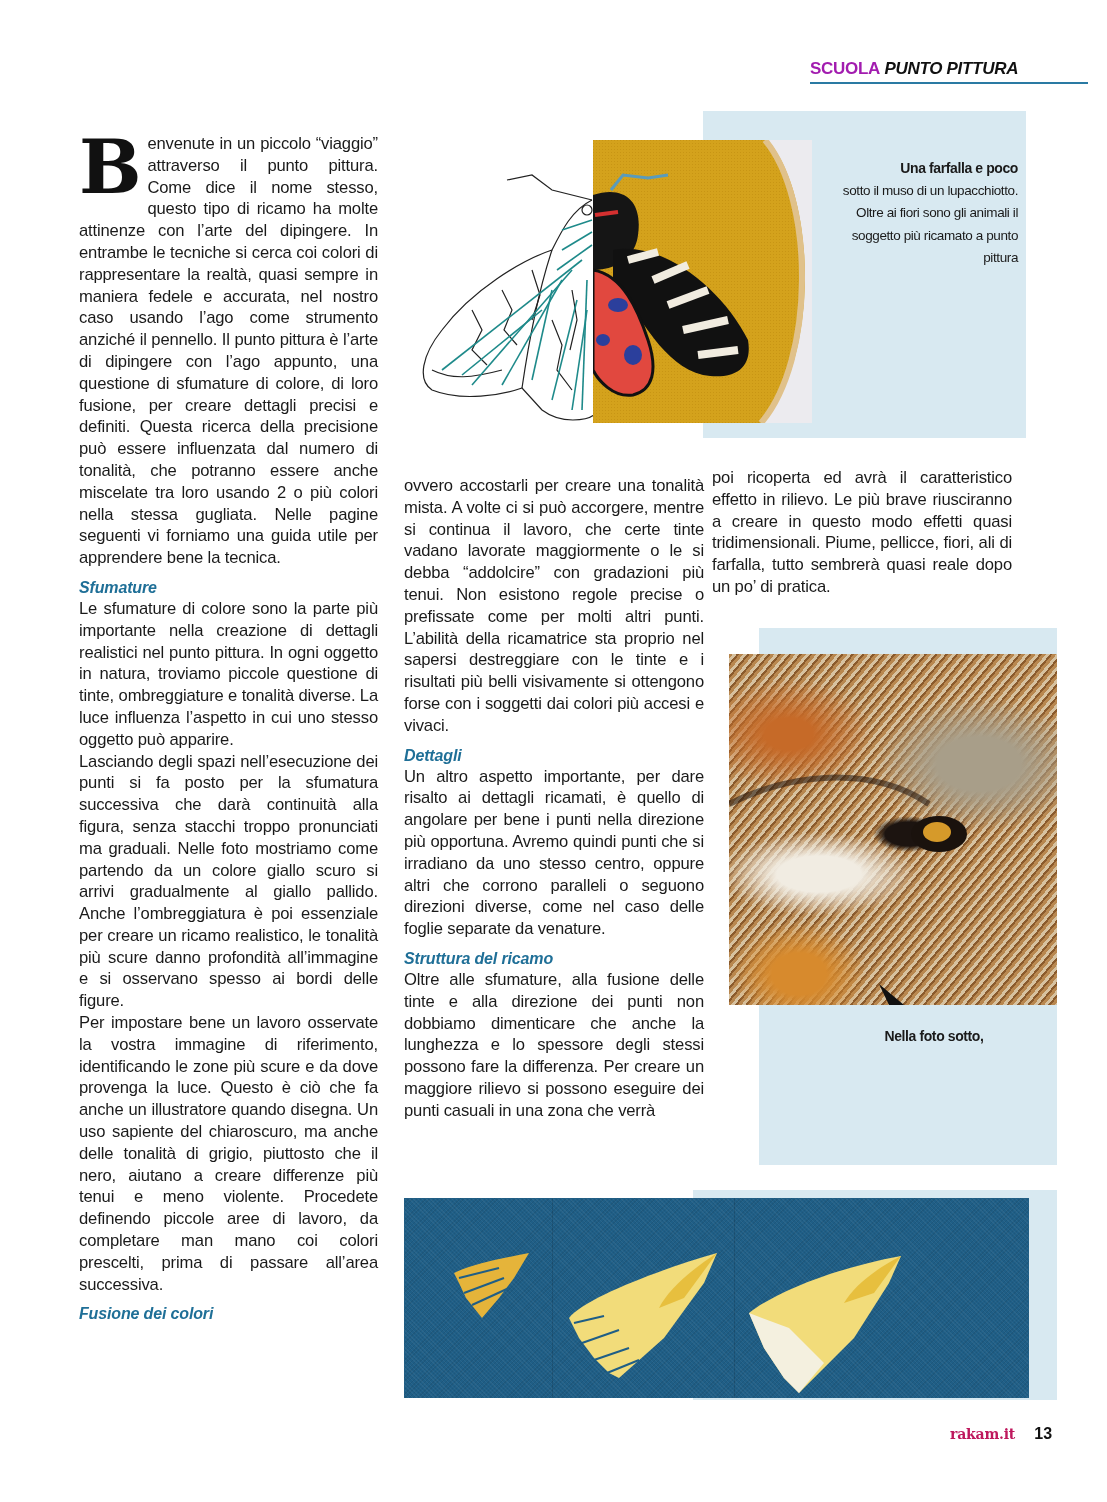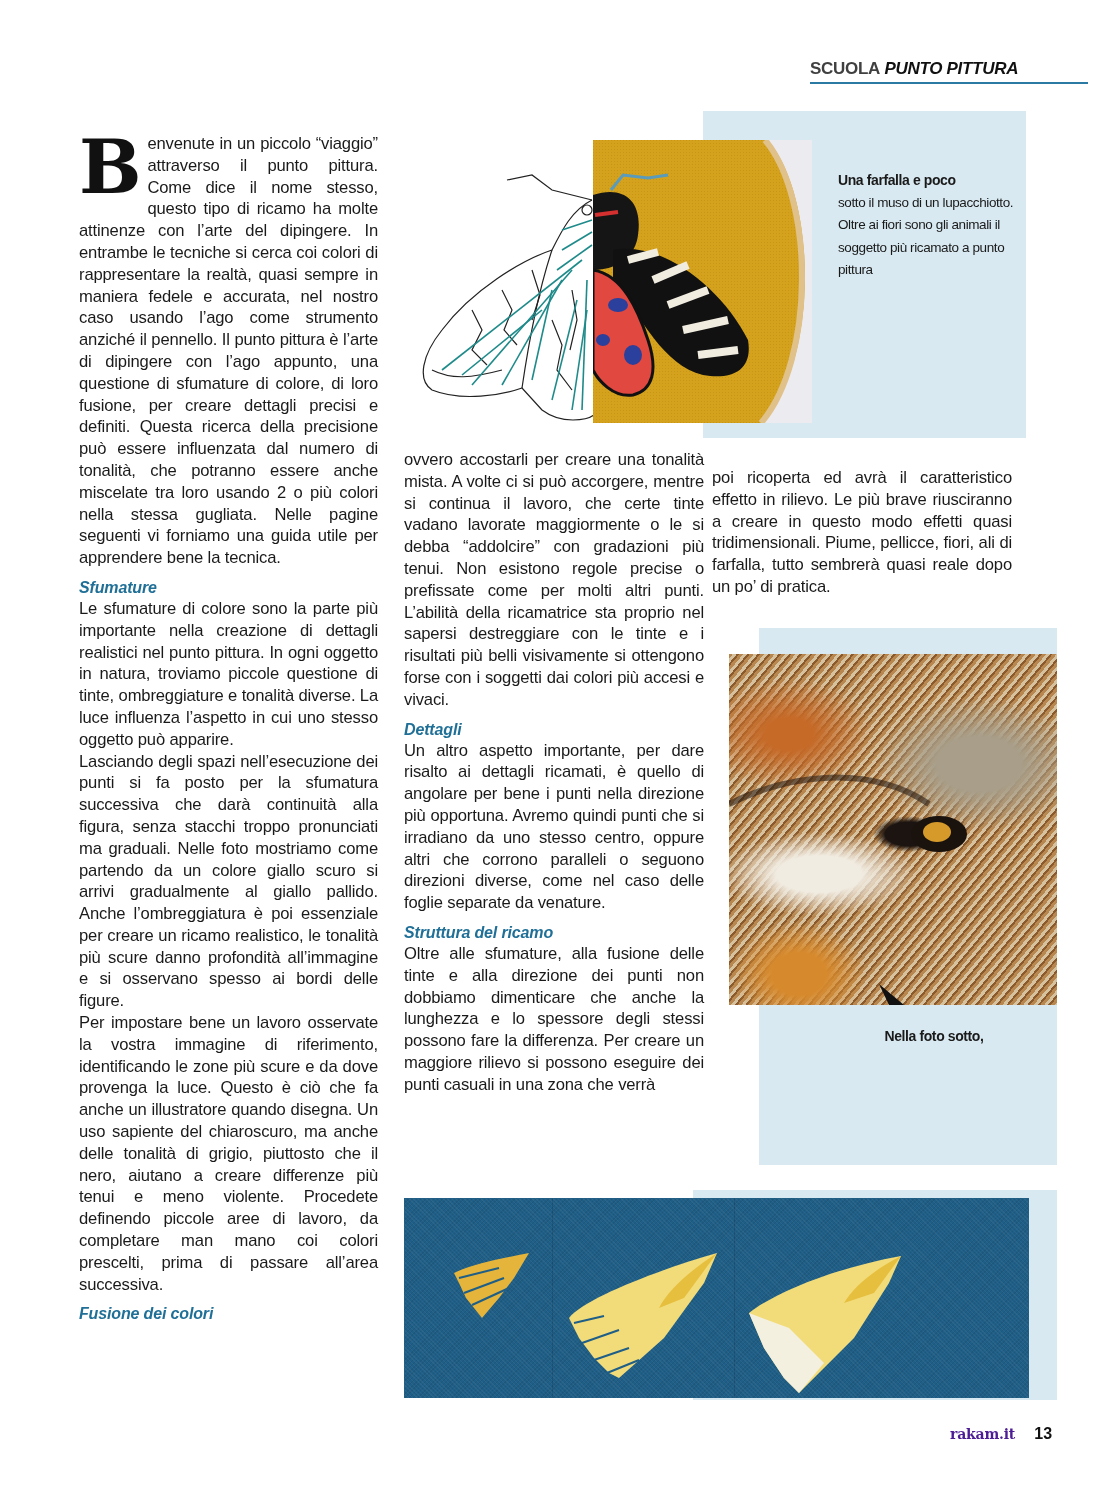--- a/index.html
+++ b/index.html
@@ -1,40 +1,40 @@
 <!DOCTYPE html>
 <html><head>
 <meta charset="utf-8">
 <style>
   * { box-sizing: border-box; margin: 0; padding: 0; }
   html, body { width: 1107px; height: 1502px; background: #ffffff; overflow: hidden; }
   body { position: relative; font-family: "Liberation Sans", sans-serif; color: #1a1a1a; }
 
   .header { position: absolute; left: 810px; top: 58px; width: 278px; height: 26px; border-bottom: 2px solid #2a7aa3; }
   .header span { font-family: "Liberation Sans", sans-serif; font-weight: bold; font-size: 17px; letter-spacing: -0.3px; line-height: 22px; }
-  .header .kicker { color: #404040; }
+  .header .kicker { color: #a21caf; }
   .header .title { color: #111; font-style: italic; }
 
   .col { position: absolute; font-size: 16.6px; line-height: 21.8px; text-align: justify; letter-spacing: -0.15px; }
   .col p { margin: 0; }
   .col1 { left: 79px; top: 133px; width: 299px; }
-  .col2 { left: 404px; top: 449px; width: 300px; }
+  .col2 { left: 404px; top: 475px; width: 300px; }
   .col3 { left: 712px; top: 467px; width: 300px; }
 
   .dropcap { float: left; font-family: "DejaVu Serif", serif; font-weight: bold; font-size: 74px; line-height: 60px; margin: 4px 6px 0 0; height: 64px; color: #111; }
   .subhead { color: #1f6f97; font-weight: bold; font-style: italic; font-size: 16px; line-height: 21px; margin-top: 8px; }
 
   .panel { position: absolute; background: #d8e9f1; }
   .panel-butterfly { left: 703px; top: 111px; width: 323px; height: 327px; }
   .panel-wolf { left: 759px; top: 628px; width: 298px; height: 537px; }
   .panel-bottom { left: 693px; top: 1190px; width: 364px; height: 210px; }
 
   .caption { position: absolute; font-size: 13.5px; line-height: 22.2px; letter-spacing: -0.4px; color: #1a1a1a; }
   .caption b { font-weight: bold; font-size: 14px; }
-  .caption-butterfly { left: 838px; top: 157px; width: 180px; text-align: left; margin-top: 12px; }
+  .caption-butterfly { left: 838px; top: 157px; width: 180px; text-align: right; }
   .caption-wolf { left: 840px; top: 1025px; width: 188px; text-align: center; }
 
   .photo { position: absolute; overflow: hidden; }
   .photo-butterfly { left: 593px; top: 140px; width: 219px; height: 283px; background: #d4a21c; }
   .photo-wolf { left: 729px; top: 654px; width: 328px; height: 351px;
     background:
       radial-gradient(ellipse 60px 30px at 180px 180px, #1c1410 40%, transparent 60%),
       radial-gradient(ellipse 140px 60px at 90px 220px, #f1ece2 30%, transparent 70%),
       radial-gradient(ellipse 120px 80px at 60px 80px, #c66a28 20%, transparent 70%),
       radial-gradient(ellipse 140px 90px at 250px 110px, #a89e89 30%, transparent 75%),
@@ -42,21 +42,21 @@
       repeating-linear-gradient(130deg, #b8874f 0 3px, #d7c2a0 3px 6px, #8a5a2c 6px 8px);
   }
   .photo-bottom { left: 404px; top: 1198px; width: 625px; height: 200px;
     background:
       repeating-linear-gradient(45deg, rgba(255,255,255,0.05) 0 1px, transparent 1px 3px),
       repeating-linear-gradient(-45deg, rgba(0,0,0,0.08) 0 1px, transparent 1px 3px),
       #1f5e86; }
   .photo-bottom .seam { position: absolute; top: 0; width: 1px; height: 100%; background: rgba(0,0,0,0.12); }
 
   .footer { position: absolute; left: 950px; top: 1425px; font-size: 15px; }
-  .footer .brand { font-family: "DejaVu Serif", serif; font-weight: bold; color: #4c1d95; font-size: 14px; letter-spacing: -0.2px; }
+  .footer .brand { font-family: "DejaVu Serif", serif; font-weight: bold; color: #be185d; font-size: 14px; letter-spacing: -0.2px; }
   .footer .pageno { font-family: "Liberation Sans", sans-serif; font-weight: bold; color: #111; font-size: 16px; margin-left: 15px; }
 
   svg { display: block; }
 </style>
 </head>
 <body>
 
 <div class="header">
   <span class="kicker">SCUOLA</span>
   <span class="title">PUNTO PITTURA</span>

